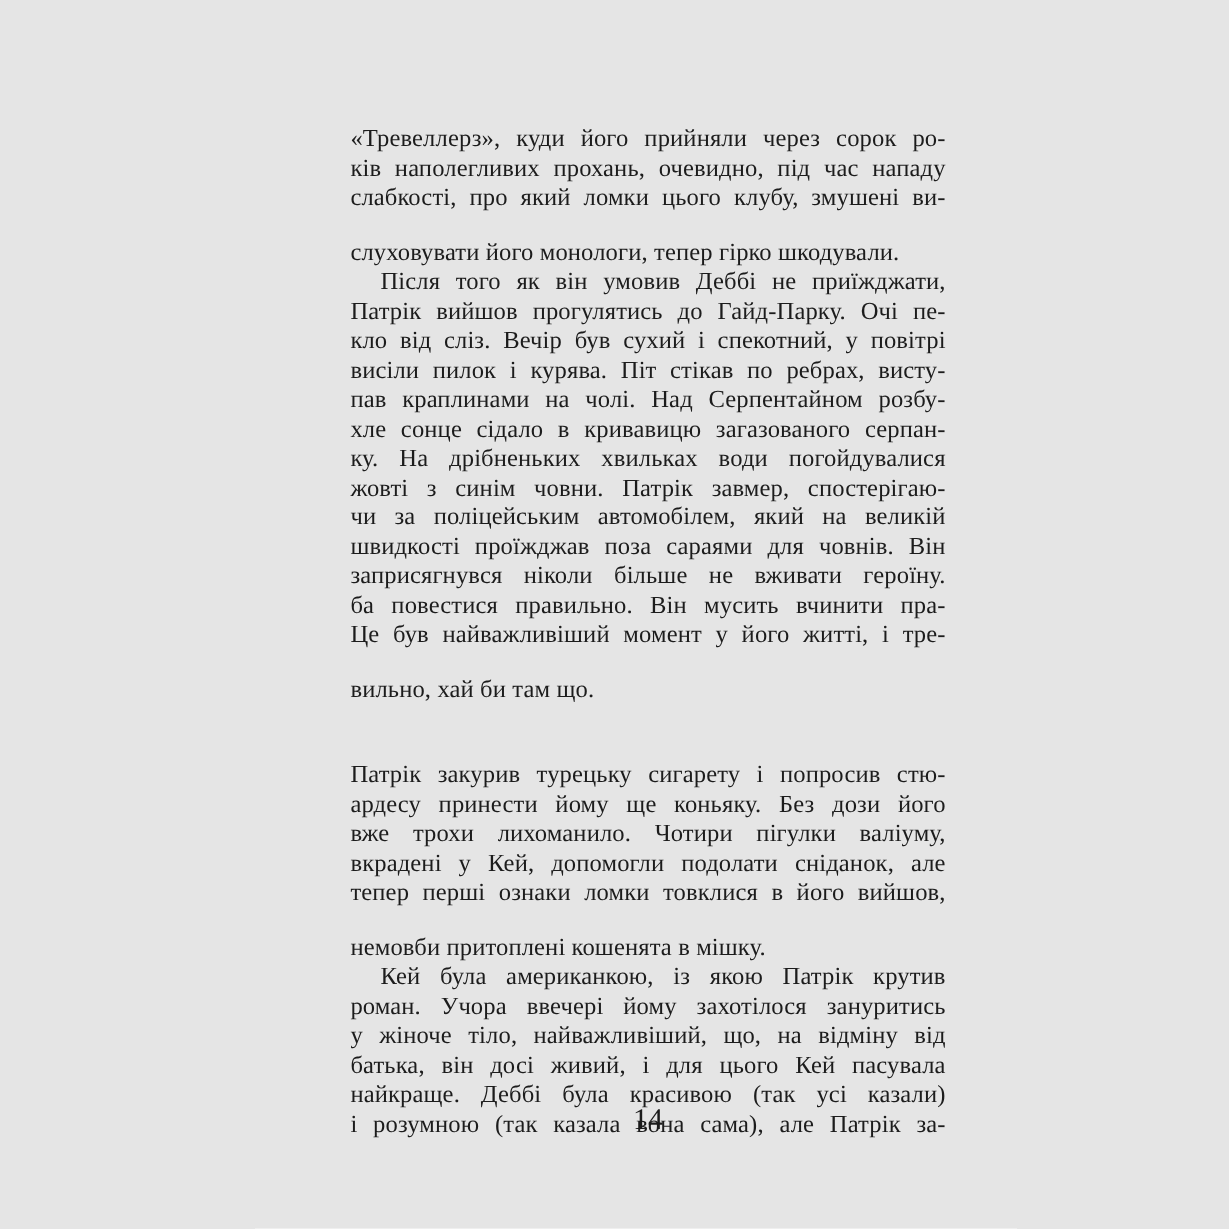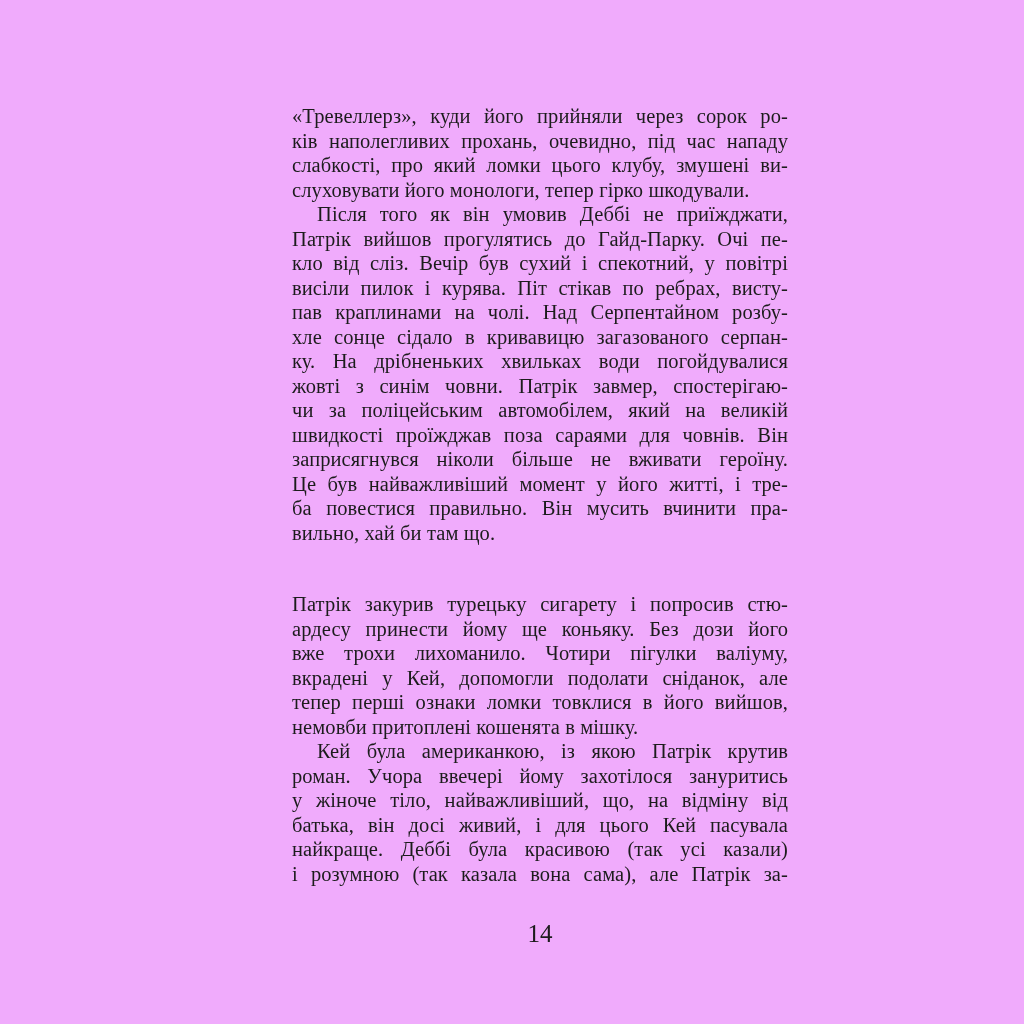--- a/index.html
+++ b/index.html
@@ -4,21 +4,21 @@
 <style>
   html, body {
     margin: 0;
     padding: 0;
     background: #ffffff;
   }
   .page {
     position: relative;
     width: 1024px;
     height: 1024px;
-    background: #f0abfc;
+    background: #e5e5e5;
     overflow: hidden;
     font-family: "Liberation Serif", serif;
   }
   .text-block {
     position: absolute;
     left: 292px;
     top: 104px;
     width: 496px;
     font-size: 20.5px;
     line-height: 24.5px;
@@ -28,20 +28,21 @@
   .section + .section {
     margin-top: 47px;
   }
   .line {
     text-align: justify;
     text-align-last: justify;
     white-space: normal;
   }
   .line.last {
     text-align-last: left;
+    margin-top: 21px;
   }
   .para.indent .line:first-child {
     text-indent: 25px;
   }
   .page-number {
     position: absolute;
     top: 920px;
     left: 292px;
     width: 496px;
     text-align: center;
@@ -67,22 +68,22 @@
           <div class="line">Патрік вийшов прогулятись до Гайд-Парку. Очі пе-</div>
           <div class="line">кло від сліз. Вечір був сухий і спекотний, у повітрі</div>
           <div class="line">висіли пилок і курява. Піт стікав по ребрах, висту-</div>
           <div class="line">пав краплинами на чолі. Над Серпентайном розбу-</div>
           <div class="line">хле сонце сідало в кривавицю загазованого серпан-</div>
           <div class="line">ку. На дрібненьких хвильках води погойдувалися</div>
           <div class="line">жовті з синім човни. Патрік завмер, спостерігаю-</div>
           <div class="line">чи за поліцейським автомобілем, який на великій</div>
           <div class="line">швидкості проїжджав поза сараями для човнів. Він</div>
           <div class="line">заприсягнувся ніколи більше не вживати героїну.</div>
+          <div class="line">ба повестися правильно. Він мусить вчинити пра-</div>
           <div class="line">Це був найважливіший момент у його житті, і тре-</div>
-          <div class="line">ба повестися правильно. Він мусить вчинити пра-</div>
           <div class="line last">вильно, хай би там що.</div>
         </div>
       </div>
       <div class="section">
         <div class="para">
           <div class="line">Патрік закурив турецьку сигарету і попросив стю-</div>
           <div class="line">ардесу принести йому ще коньяку. Без дози його</div>
           <div class="line">вже трохи лихоманило. Чотири пігулки валіуму,</div>
           <div class="line">вкрадені у Кей, допомогли подолати сніданок, але</div>
           <div class="line">тепер перші ознаки ломки товклися в його вийшов,</div>

